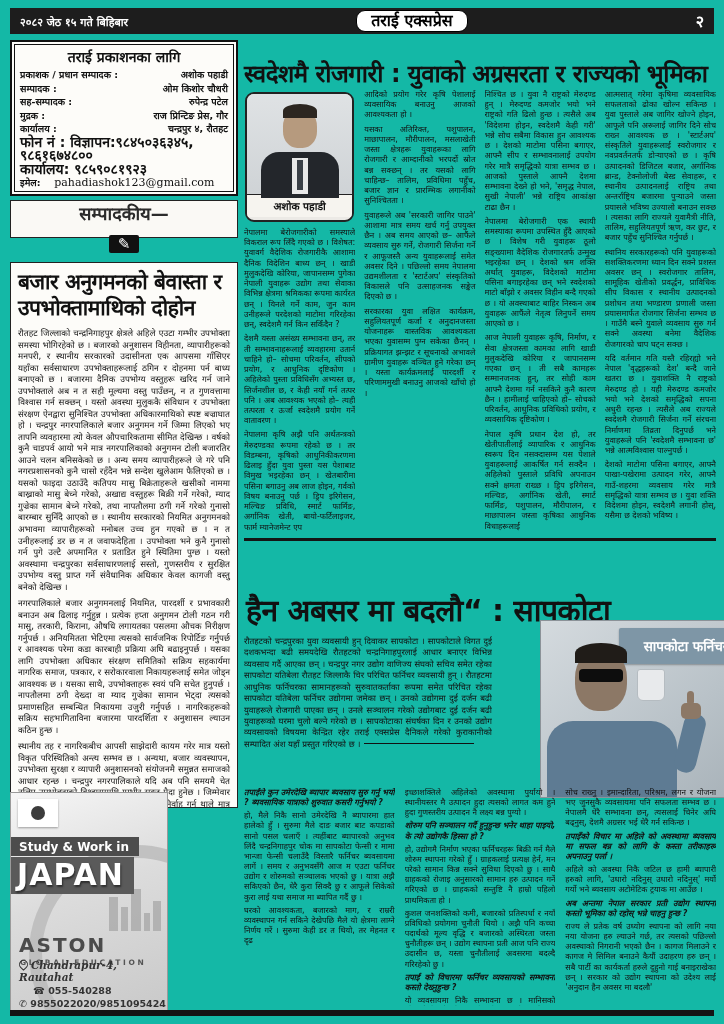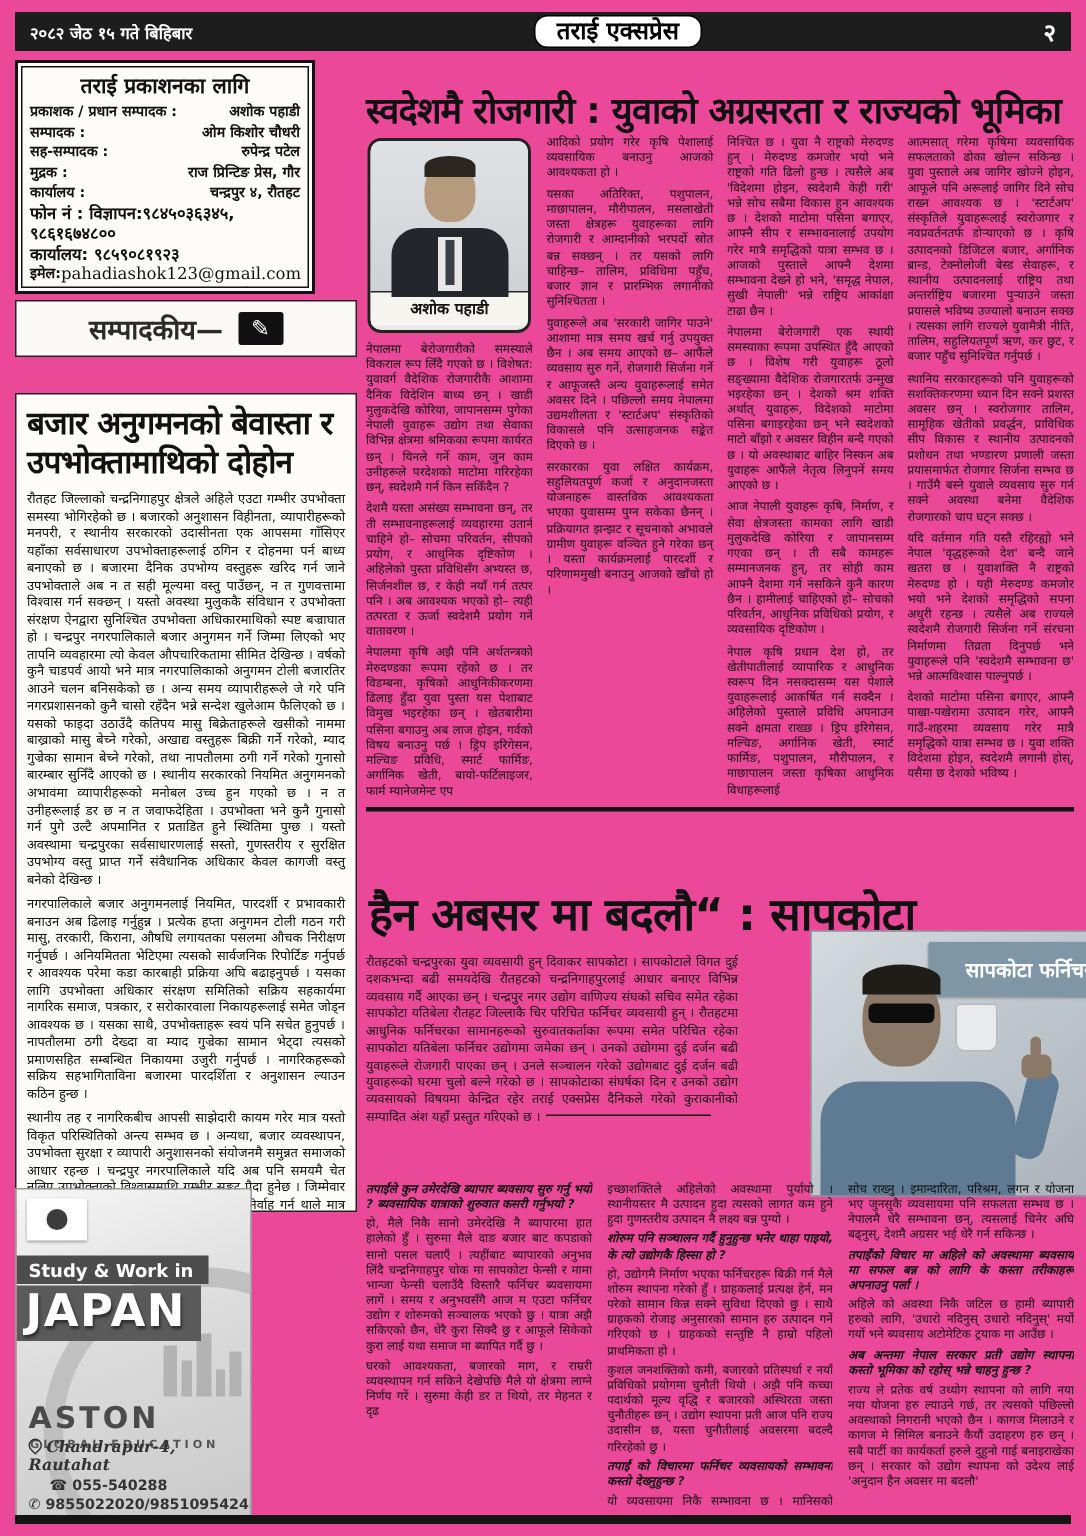--- a/index.html
+++ b/index.html
@@ -1,42 +1,42 @@
 <!DOCTYPE html>
 <html><head>
 <meta charset="utf-8">
 <style>
   html,body{margin:0;padding:0;background:#e9e7e2;}
-  .page{position:relative;width:724px;height:1024px;background:#ec4899;margin:0 auto;
+  .page{position:relative;width:724px;height:1024px;background:#14b8a6;margin:0 auto;
         font-family:"DejaVu Sans",sans-serif;color:#111;overflow:hidden;}
   .clip{overflow:hidden;}
 
   
   .topbar{position:absolute;left:10px;top:8px;width:704px;height:26px;background:#1d1d1d;
           display:flex;align-items:center;justify-content:space-between;padding:0 10px;box-sizing:border-box;}
   .topbar .date{color:#fff;font-size:11px;font-weight:bold;}
   .topbar .mast{background:#fff;color:#000;font-size:16px;font-weight:bold;
                 padding:0 14px;border-radius:9px;border:1px solid #000;line-height:20px;}
   .topbar .pageno{color:#fff;font-size:16px;font-weight:bold;}
 
   
-  .pubbox{position:absolute;left:10px;top:40px;width:200px;height:156px;border:2px solid #111;
+  .pubbox{position:absolute;left:10px;top:40px;width:228px;height:156px;border:2px solid #111;
           padding:2px;box-sizing:border-box;background:#fdfcf9;}
   .pubinner{border:1px solid #111;height:100%;box-sizing:border-box;padding:2px 5px;overflow:hidden;}
   .pubtitle{text-align:center;font-size:14px;font-weight:bold;margin:0 0 2px 0;}
   .pubrow{display:flex;justify-content:space-between;font-size:9.5px;font-weight:bold;line-height:13.5px;}
-  .publine{font-size:11px;font-weight:bold;line-height:13.5px;}
+  .publine{font-size:14px;font-weight:bold;line-height:13.5px;}
   .pubemail{display:flex;font-size:9.5px;font-weight:bold;line-height:13px;}
   .pubemail .vals{flex:1;text-align:center;font-family:"DejaVu Serif",serif;font-weight:normal;font-size:11px;}
   .pubweb{display:flex;justify-content:space-between;font-size:9.5px;font-weight:bold;line-height:14px;}
   .pubweb .site{font-family:"DejaVu Serif",serif;font-weight:normal;font-size:11px;}
 
   
   .edhead{position:absolute;left:10px;top:200px;width:228px;height:38px;border:1.5px solid #222;
-          display:flex;align-items:center;justify-content:center;gap:10px;background:#faf9f5;box-sizing:border-box;}
+          display:flex;align-items:center;justify-content:space-between;gap:10px;background:#faf9f5;box-sizing:border-box;flex-direction:column;}
   .edhead .lbl{font-size:18px;font-weight:bold;color:#2b2b2b;}
   .penicon{display:inline-flex;align-items:center;justify-content:center;width:30px;height:22px;
            background:#111;color:#fff;font-size:15px;border-radius:2px;}
   .edbox{position:absolute;left:10px;top:242px;width:228px;height:546px;border:1.5px solid #222;
          box-sizing:border-box;padding:5px 7px;background:#fdfcf9;overflow:hidden;margin-top:20px;}
   .edbox h2{margin:2px 0 7px 0;font-size:21px;line-height:1.22;font-weight:bold;letter-spacing:-0.5px;}
   .edbox p{margin:0 0 5px 0;font-size:8.6px;line-height:1.34;text-align:justify;}
 
   
   .ad{position:absolute;left:10px;top:792px;width:158px;height:222px;box-sizing:border-box;

